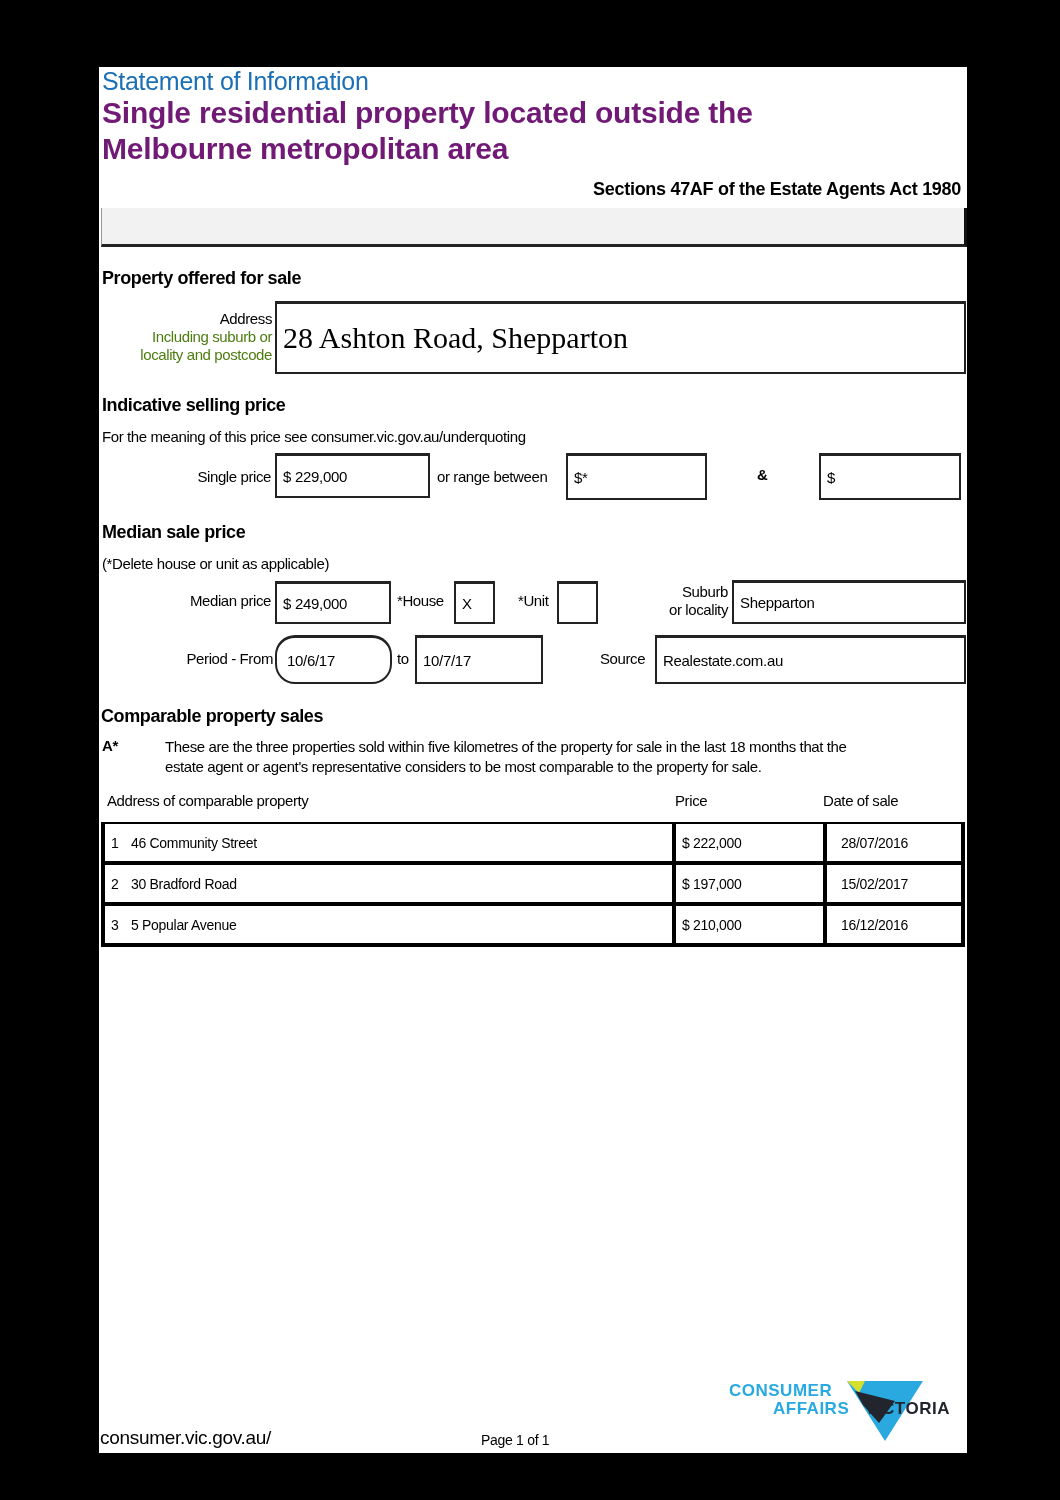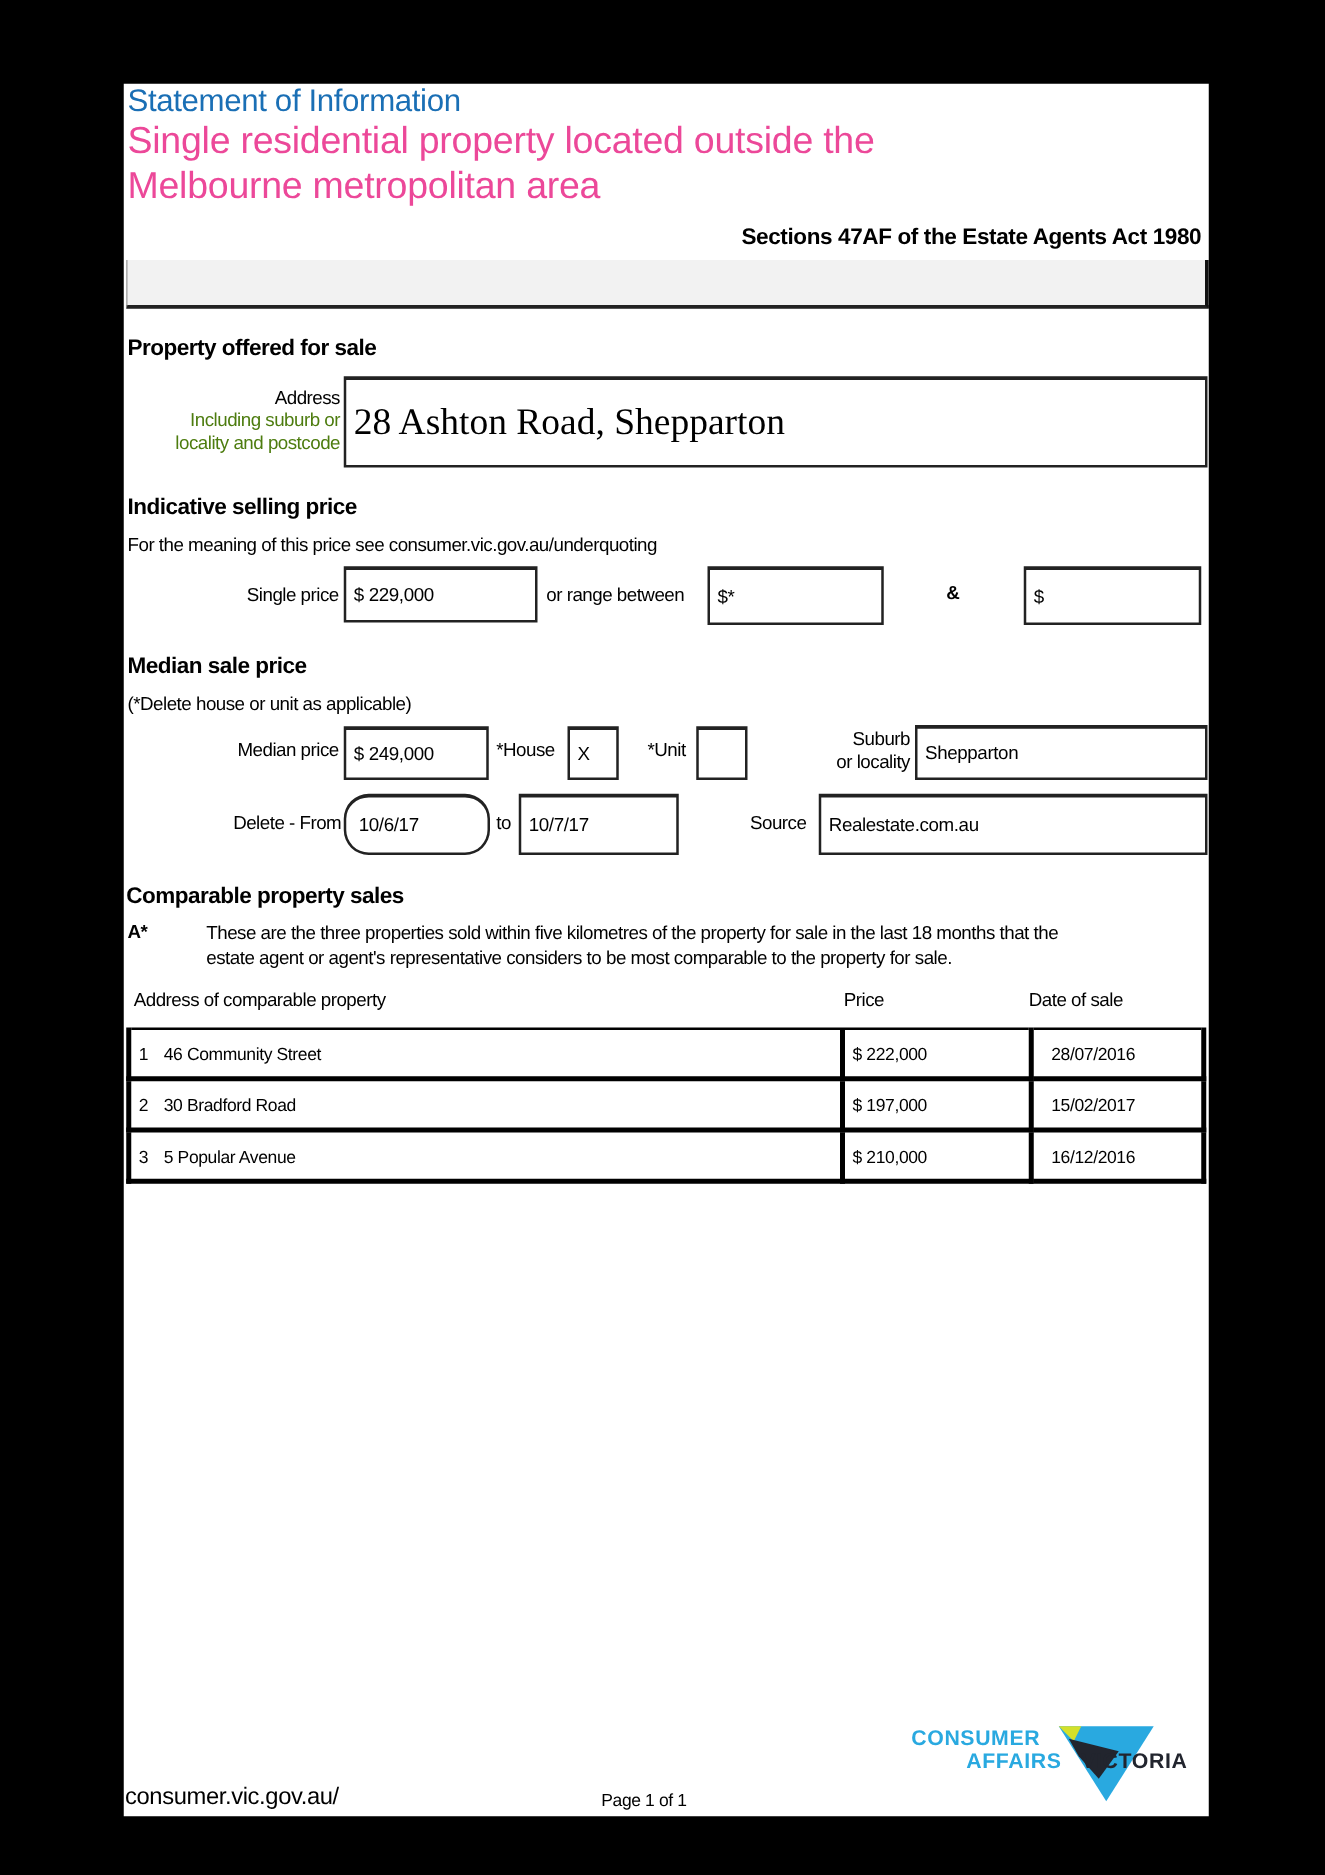--- a/index.html
+++ b/index.html
@@ -1,21 +1,21 @@
 <!DOCTYPE html>
 <html><head>
 <meta charset="utf-8">
 <style>
   html, body { margin: 0; padding: 0; }
   body { width: 1060px; height: 1500px; background: #000; position: relative; overflow: hidden;
          font-family: "Liberation Sans", sans-serif; color: #000; }
   .page { position: absolute; left: 99px; top: 67px; width: 868px; height: 1386px; background: #fff; }
   .abs { position: absolute; }
   .soi { left: 3px; top: 0px; font-size: 25px; color: #1a6fb5; letter-spacing: -0.3px; }
-  .title { left: 3px; top: 28px; font-size: 30px; font-weight: normal; color: #ec4899; line-height: 36px; letter-spacing: -0.2px; }
+  .title { left: 3px; top: 28px; font-size: 30px; font-weight: bold; color: #701a75; line-height: 36px; letter-spacing: -0.2px; }
   .act { right: 6px; top: 112px; font-size: 18px; font-weight: bold; letter-spacing: -0.3px; }
   .greybar { left: 2px; top: 141px; width: 862px; height: 36px; background: #f2f2f2;
              border-bottom: 3px solid #222; border-right: 3px solid #111; border-left: 1px solid #999; }
   .h2 { font-size: 18px; font-weight: bold; letter-spacing: -0.4px; }
   .lbl { font-size: 15px; letter-spacing: -0.4px; }
   .box { border: 2px solid #222; border-top-width: 3px; background: #fff; box-sizing: border-box;
          font-size: 15px; letter-spacing: -0.3px; padding-left: 6px; display: flex; align-items: center; }
   .addr-box { font-family: "Liberation Serif", serif; font-size: 30px; letter-spacing: 0; padding-left: 6px; }
   .grey { color: #4d7c0f; }
   .right { text-align: right; }
@@ -65,21 +65,21 @@
   <div class="abs lbl" style="left:298px; top:525px;">*House</div>
   <div class="abs box" style="left:355px; top:514px; width:41px; height:43px;">X</div>
   <div class="abs lbl" style="left:419px; top:525px;">*Unit</div>
   <div class="abs box" style="left:458px; top:514px; width:41px; height:43px;"></div>
   <div class="abs right" style="left:540px; top:516px; width:89px; line-height:18px;">
     <div class="lbl">Suburb</div>
     <div class="lbl">or locality</div>
   </div>
   <div class="abs box" style="left:633px; top:513px; width:234px; height:44px;text-align:right;">Shepparton</div>
 
-  <div class="abs lbl right" style="left:40px; top:583px; width:134px;">Delete - From</div>
+  <div class="abs lbl right" style="left:40px; top:583px; width:134px;">Period - From</div>
   <div class="abs box" style="left:176px; top:568px; width:117px; height:49px; padding-left:10px;border-radius:20px;">10/6/17</div>
   <div class="abs lbl" style="left:298px; top:583px;">to</div>
   <div class="abs box" style="left:316px; top:568px; width:128px; height:49px;">10/7/17</div>
   <div class="abs lbl" style="left:501px; top:583px;">Source</div>
   <div class="abs box" style="left:556px; top:568px; width:311px; height:49px;">Realestate.com.au</div>
 
   <div class="abs h2" style="left:2px; top:639px;">Comparable property sales</div>
   <div class="abs lbl" style="left:3px; top:670px; font-weight:bold;">A*</div>
   <div class="abs lbl" style="left:66px; top:670px; line-height:20px; width:800px;">
     <div>These are the three properties sold within five kilometres of the property for sale in the last 18 months that the</div>

